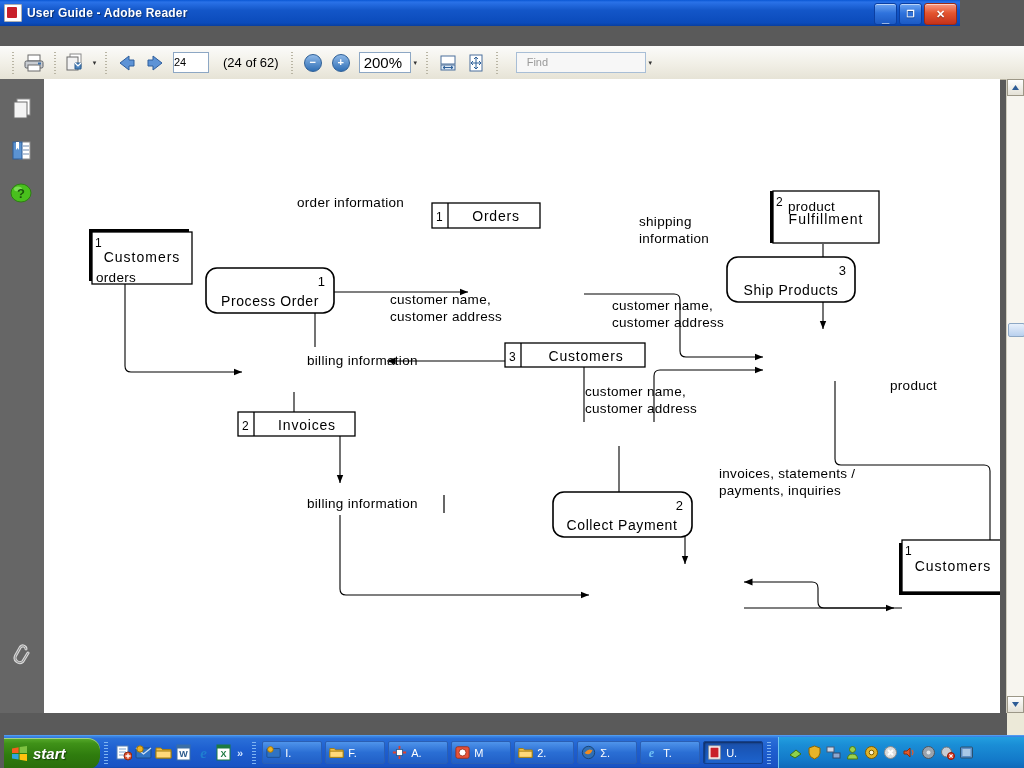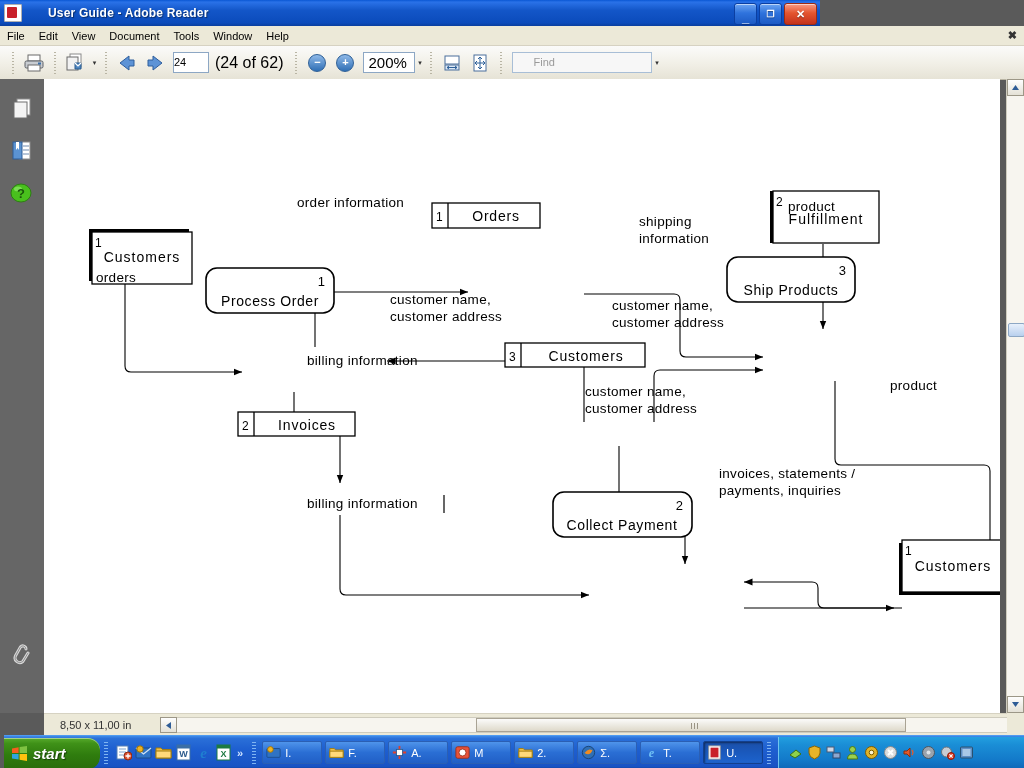--- a/index.html
+++ b/index.html
@@ -6,23 +6,23 @@
   body{
     width:1024px;height:768px;overflow:hidden;
     font-family:"Liberation Sans",sans-serif;
     background:#5a5a5a;
     -webkit-font-smoothing:none;
   }
   #app{position:relative;width:1024px;height:768px;}
 
   
   .titlebar{
-    position:absolute;left:0;top:0;width:820px;height:26px;
+    position:absolute;left:0;top:0;width:960px;height:26px;
     background:linear-gradient(180deg,#0a57d4 0%,#2a72e8 8%,#1356c8 40%,#0b4bbb 88%,#0a3f9e 100%);
-    display:flex;align-items:center;gap:21px;
+    display:flex;align-items:center;
   }
   .title-icon{
     width:16px;height:16px;margin-left:4px;margin-right:5px;
     background:#fff;border:1px solid #b0b0b0;border-radius:1px;position:relative;flex:none;
   }
   .title-icon:after{
     content:"";position:absolute;left:2px;top:2px;width:10px;height:11px;
     background:#c8202a;border-radius:1px;
   }
   .title-text{
@@ -60,28 +60,28 @@
   }
   .tb-sep{width:2px;height:22px;margin:0 6px;
     background:repeating-linear-gradient(180deg,#b9b5a4 0 1px,transparent 1px 3px);}
   .tb-btn{width:28px;height:26px;display:flex;align-items:center;justify-content:center;position:relative;}
   .tb-caret{width:9px;height:26px;display:flex;align-items:center;justify-content:center;
     font-size:7px;color:#333;}
   .pagebox{
     width:34px;height:19px;border:1px solid #8da7c4;background:#fff;
     font-size:11px;text-align:left;line-height:19px;color:#000;margin:0 4px;
   }
-  .pagelabel{font-size:16px;color:#000;margin:0 6px 0 2px;}
+  .pagelabel{font-size:13px;color:#000;margin:0 6px 0 10px;}
   .zoombox{
     width:46px;height:19px;border:1px solid #8da7c4;background:#fff;
     font-size:15px;line-height:19px;color:#000;padding-left:4px;margin-left:4px;
   }
   .findbox{
     width:118px;height:19px;border:1px solid #a8bed6;background:#f7f7f7;
-    font-size:11px;line-height:19px;color:#9a9a9a;padding-left:20px;margin-left:4px;
+    font-size:11px;line-height:19px;color:#9a9a9a;padding-left:10px;margin-left:12px;
   }
   .circ{width:16px;height:16px;border-radius:50%;
     background:linear-gradient(180deg,#8fb9e8,#2f6fb5);border:1px solid #2e5f96;
     display:flex;align-items:center;justify-content:center;color:#fff;font-size:11px;
     font-weight:bold;line-height:1;}
 
   
   .navstrip{
     position:absolute;left:0;top:79px;width:44px;height:634px;background:#666;
     border-right:1px solid #4f4f4f;
@@ -182,30 +182,20 @@
         </div>
       <div class="winbtn">
         <span class="g" style="font-size:9px;">❐</span>
       </div>
       <div class="winbtn close">
           <span class="g">✕</span>
         </div>
     </div>
   </div>
 
-  <div class="menubar">
-    <div class="menu-item">File</div>
-    <div class="menu-item">Edit</div>
-    <div class="menu-item">View</div>
-    <div class="menu-item">Document</div>
-    <div class="menu-item">Tools</div>
-    <div class="menu-item">Window</div>
-    <div class="menu-item">Help</div>
-    <div class="menu-close">✖</div>
-  </div>
 
   <div class="toolbar">
     <div class="tb-sep"></div>
 
     <div class="tb-btn">
       <svg width="22" height="20" viewBox="0 0 22 20">
         <rect x="5" y="2" width="12" height="6" fill="#fff" stroke="#6b6b6b"></rect>
         <rect x="2" y="8" width="18" height="7" rx="1.5" fill="#c9cdd2" stroke="#5c6066"></rect>
         <rect x="5" y="12" width="12" height="6" fill="#fff" stroke="#6b6b6b"></rect>
         <rect x="15" y="9.5" width="3" height="2" fill="#3b6fa8"></rect>
@@ -417,33 +407,20 @@
         </svg>
     </div>
     <div class="vthumb"></div>
     <div class="sbtn" style="bottom:0;top:auto;">
       <svg width="7" height="5" viewBox="0 0 7 5">
           <path d="M0 0 L7 0 L3.5 5z" fill="#2e5c96"></path>
         </svg>
     </div>
   </div>
 
-  <div class="statusbar">
-    <div class="status-text">8,50 x 11,00 in</div>
-    <div class="hscroll">
-      <div class="sbtn" style="top:-1px;left:-1px;height:16px;">
-        <svg width="5" height="7" viewBox="0 0 5 7">
-            <path d="M5 0 L5 7 L0 3.5z" fill="#2e5c96"></path>
-          </svg>
-      </div>
-      <div class="hthumb">
-        <div class="grip"></div>
-      </div>
-    </div>
-  </div>
   <div class="corner"></div>
 
   <div class="taskbar">
     <div class="startbtn">
       <div class="start-flag">
         <svg width="17" height="17" viewBox="0 0 17 17">
           <path d="M1 3.5 L7.6 2.3 L7.6 8 L1 8z" fill="#f65e1f"></path>
           <path d="M8.6 2.1 L16 1 L16 8 L8.6 8z" fill="#7fc242"></path>
           <path d="M1 9 L7.6 9 L7.6 14.6 L1 13.5z" fill="#2fa6dd"></path>
           <path d="M8.6 9 L16 9 L16 16 L8.6 14.8z" fill="#ffc20e"></path>

